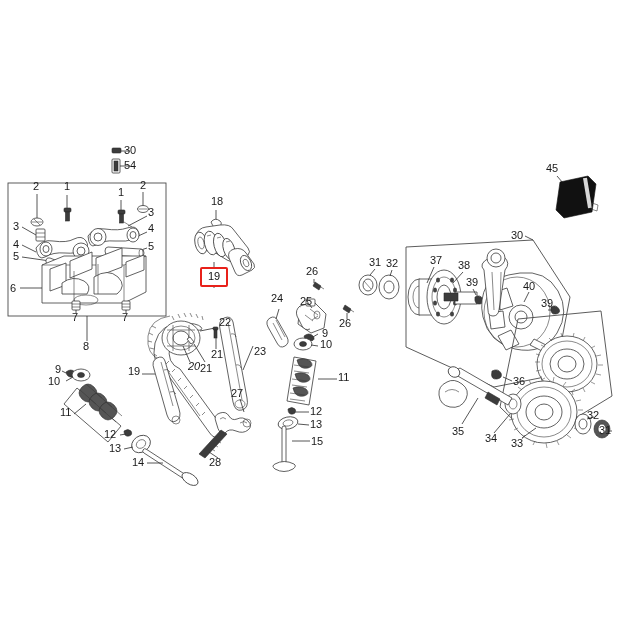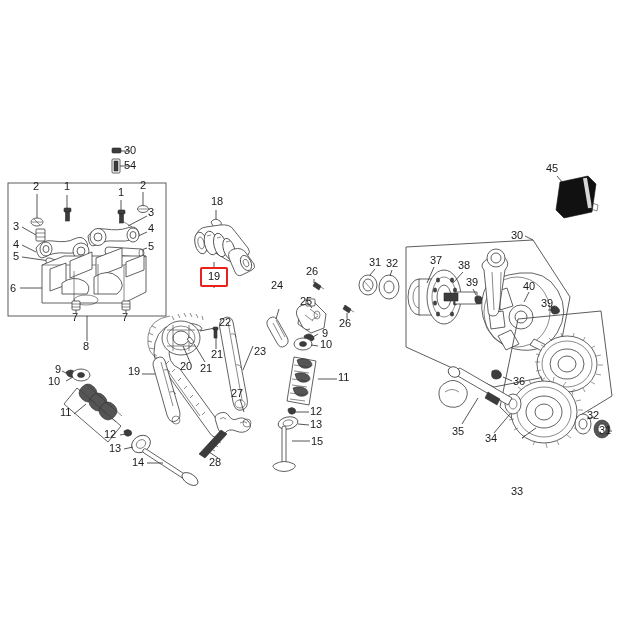--- a/index.html
+++ b/index.html
@@ -495,26 +495,26 @@
   <span class="lbl" style="left:148px; top:241px;">5</span>
   <span class="lbl" style="left:10px;  top:283px;">6</span>
   <span class="lbl" style="left:72px;  top:312px;">7</span>
   <span class="lbl" style="left:122px; top:312px;">7</span>
   <span class="lbl" style="left:83px;  top:341px;">8</span>
   <span class="lbl" style="left:211px; top:196px;">18</span>
 
   <span class="lbl-hl" style="left:200px; top:267px;">19</span>
 
   <span class="lbl" style="left:219px; top:317px;">22</span>
-  <span class="lbl" style="left:180px; top:361px;">20</span>
+  <span class="lbl" style="left:188px; top:361px;font-style:italic;">20</span>
   <span class="lbl" style="left:200px; top:363px;">21</span>
   <span class="lbl" style="left:211px; top:349px;">21</span>
   <span class="lbl" style="left:128px; top:366px;">19</span>
   <span class="lbl" style="left:254px; top:346px;">23</span>
-  <span class="lbl" style="left:271px; top:280px;">24</span>
+  <span class="lbl" style="left:271px; top:293px;">24</span>
   <span class="lbl" style="left:300px; top:296px;text-align:right;">25</span>
   <span class="lbl" style="left:306px; top:266px;">26</span>
   <span class="lbl" style="left:339px; top:318px;">26</span>
   <span class="lbl" style="left:231px; top:388px;">27</span>
   <span class="lbl" style="left:209px; top:457px;">28</span>
   <span class="lbl" style="left:55px;  top:364px;">9</span>
   <span class="lbl" style="left:48px;  top:376px;">10</span>
   <span class="lbl" style="left:60px;  top:407px;">11</span>
   <span class="lbl" style="left:104px; top:429px;">12</span>
   <span class="lbl" style="left:109px; top:443px;">13</span>
@@ -530,17 +530,17 @@
   <span class="lbl" style="left:386px; top:258px;">32</span>
   <span class="lbl" style="left:430px; top:255px;">37</span>
   <span class="lbl" style="left:458px; top:260px;">38</span>
   <span class="lbl" style="left:466px; top:277px;">39</span>
   <span class="lbl" style="left:523px; top:281px;">40</span>
   <span class="lbl" style="left:541px; top:298px;">39</span>
   <span class="lbl" style="left:511px; top:230px;">30</span>
   <span class="lbl" style="left:513px; top:376px;">36</span>
   <span class="lbl" style="left:452px; top:426px;">35</span>
   <span class="lbl" style="left:485px; top:433px;">34</span>
-  <span class="lbl" style="left:511px; top:438px;margin-top:48px;">33</span>
+  <span class="lbl" style="left:511px; top:438px;">33</span>
   <span class="lbl" style="left:587px; top:410px;">32</span>
   <span class="lbl" style="left:599px; top:425px;">31</span>
 
 </div>
 
 </body></html>

